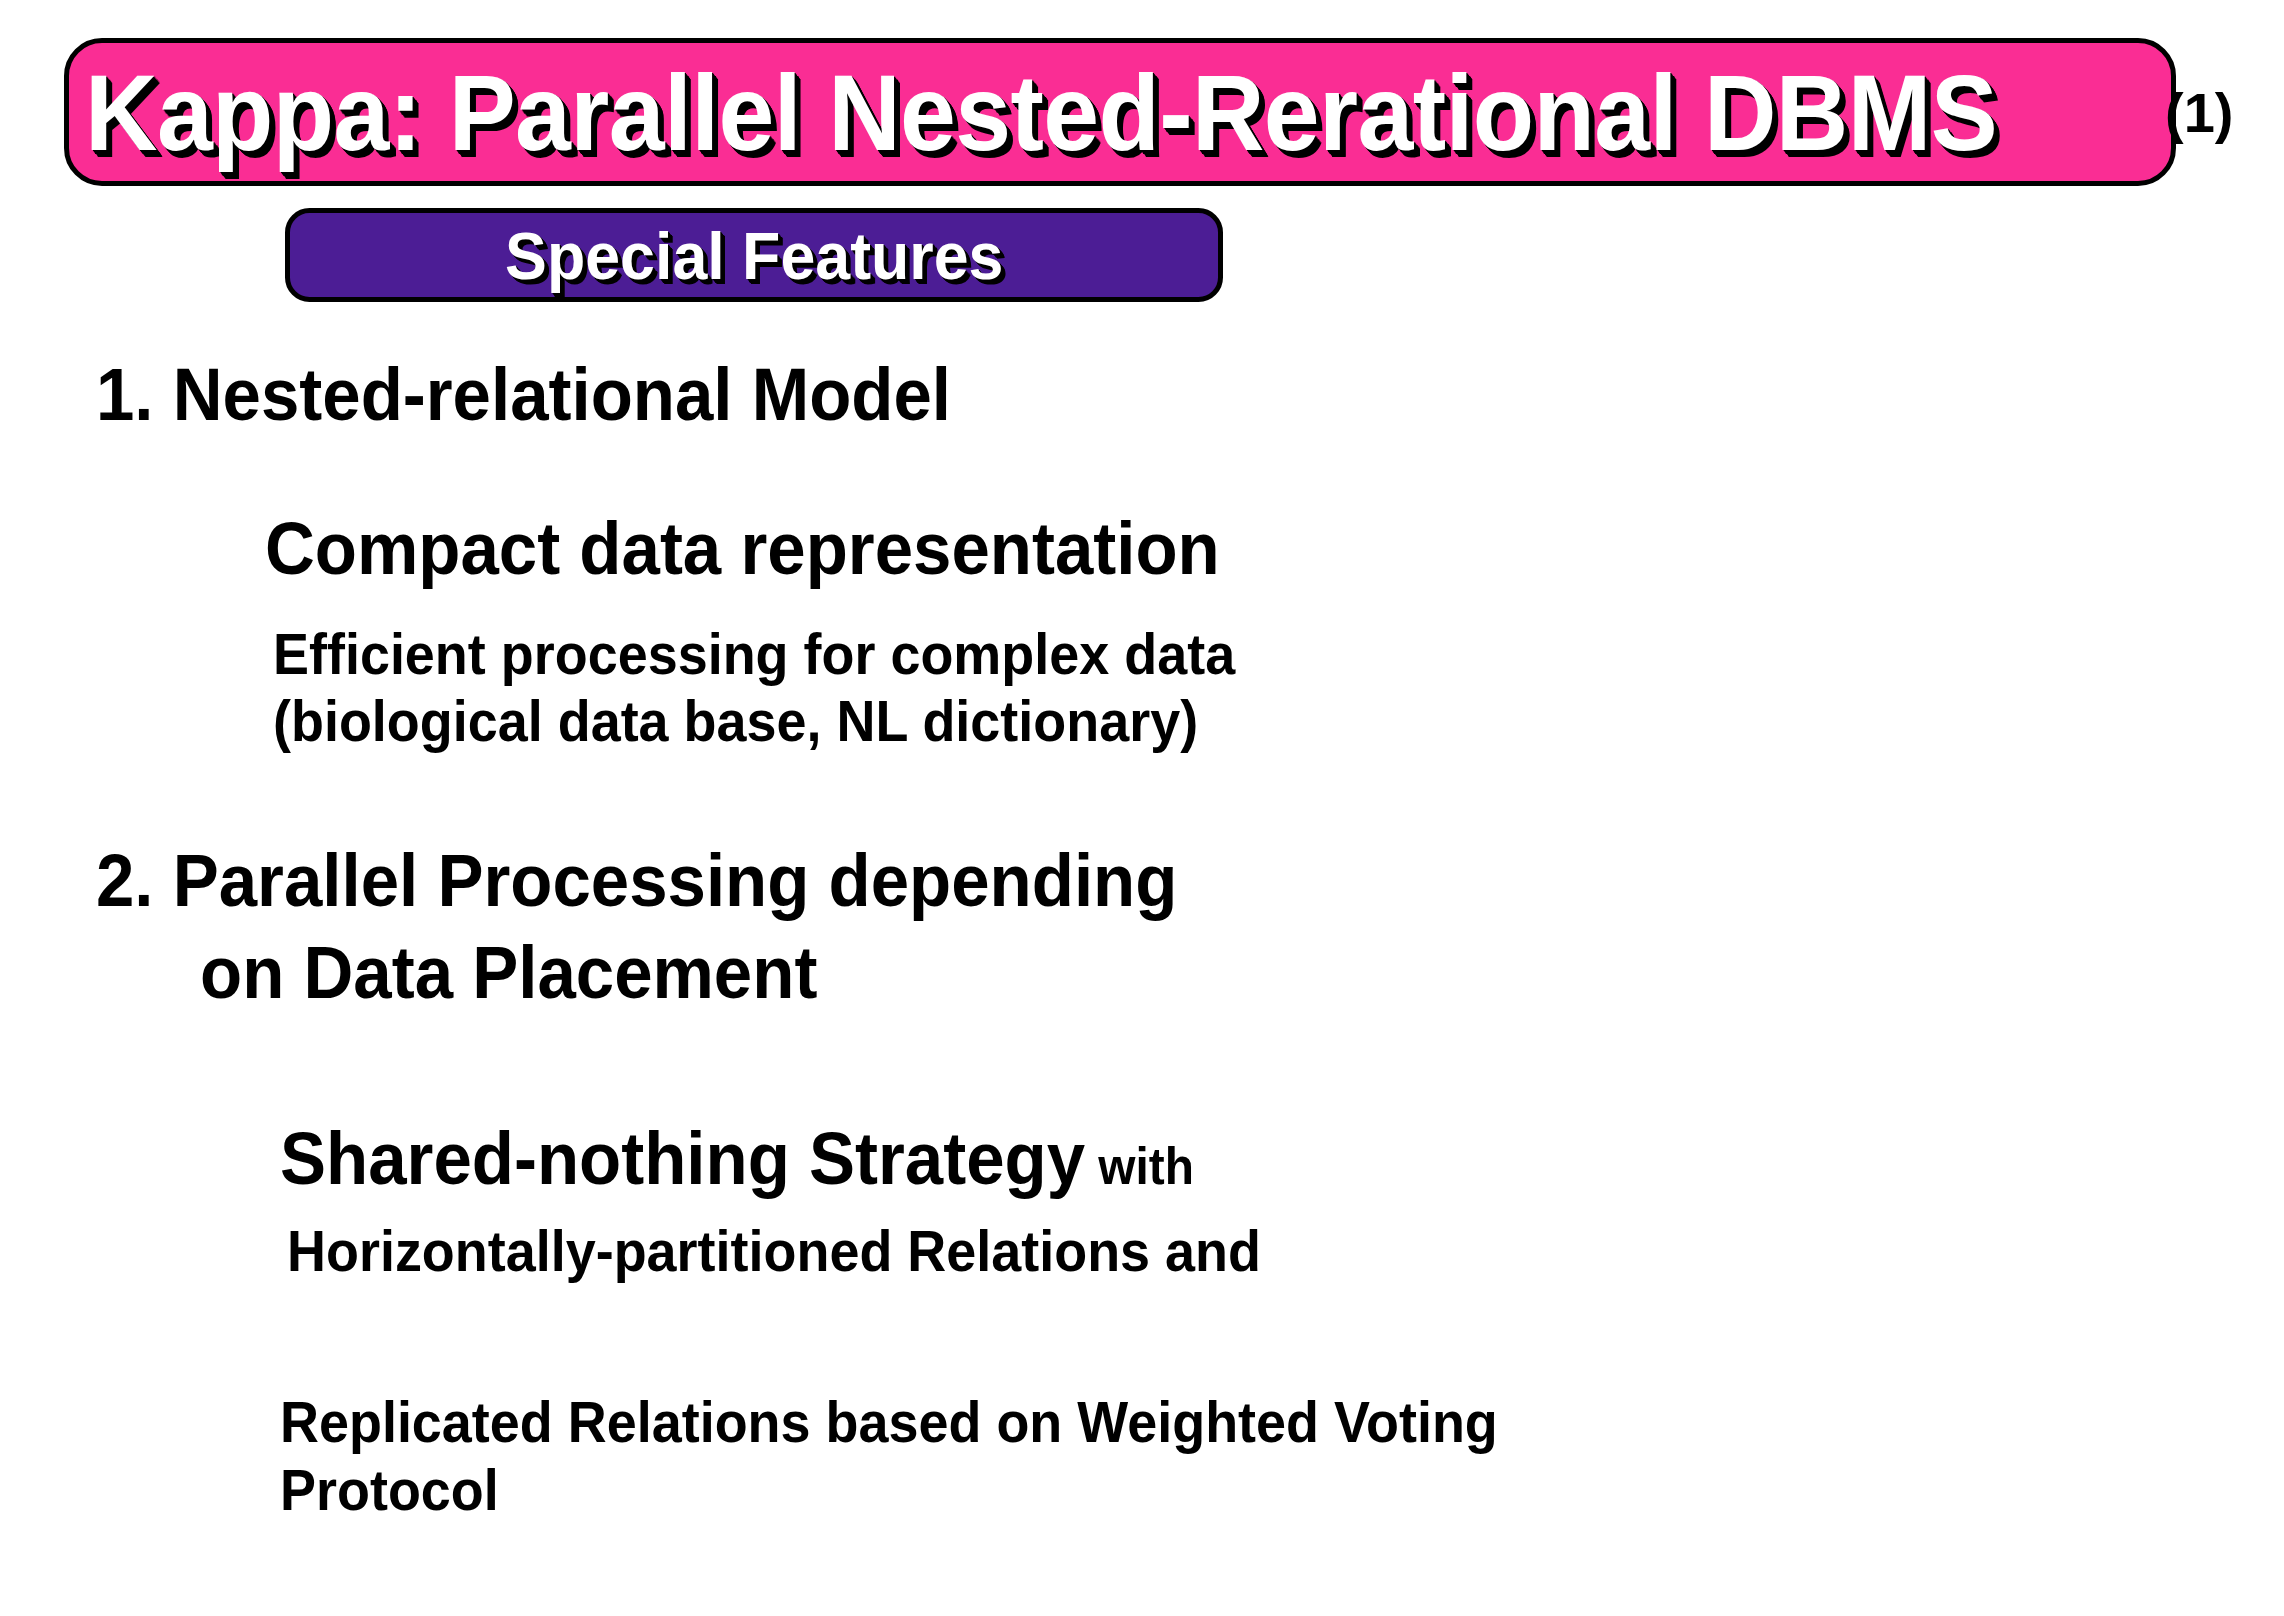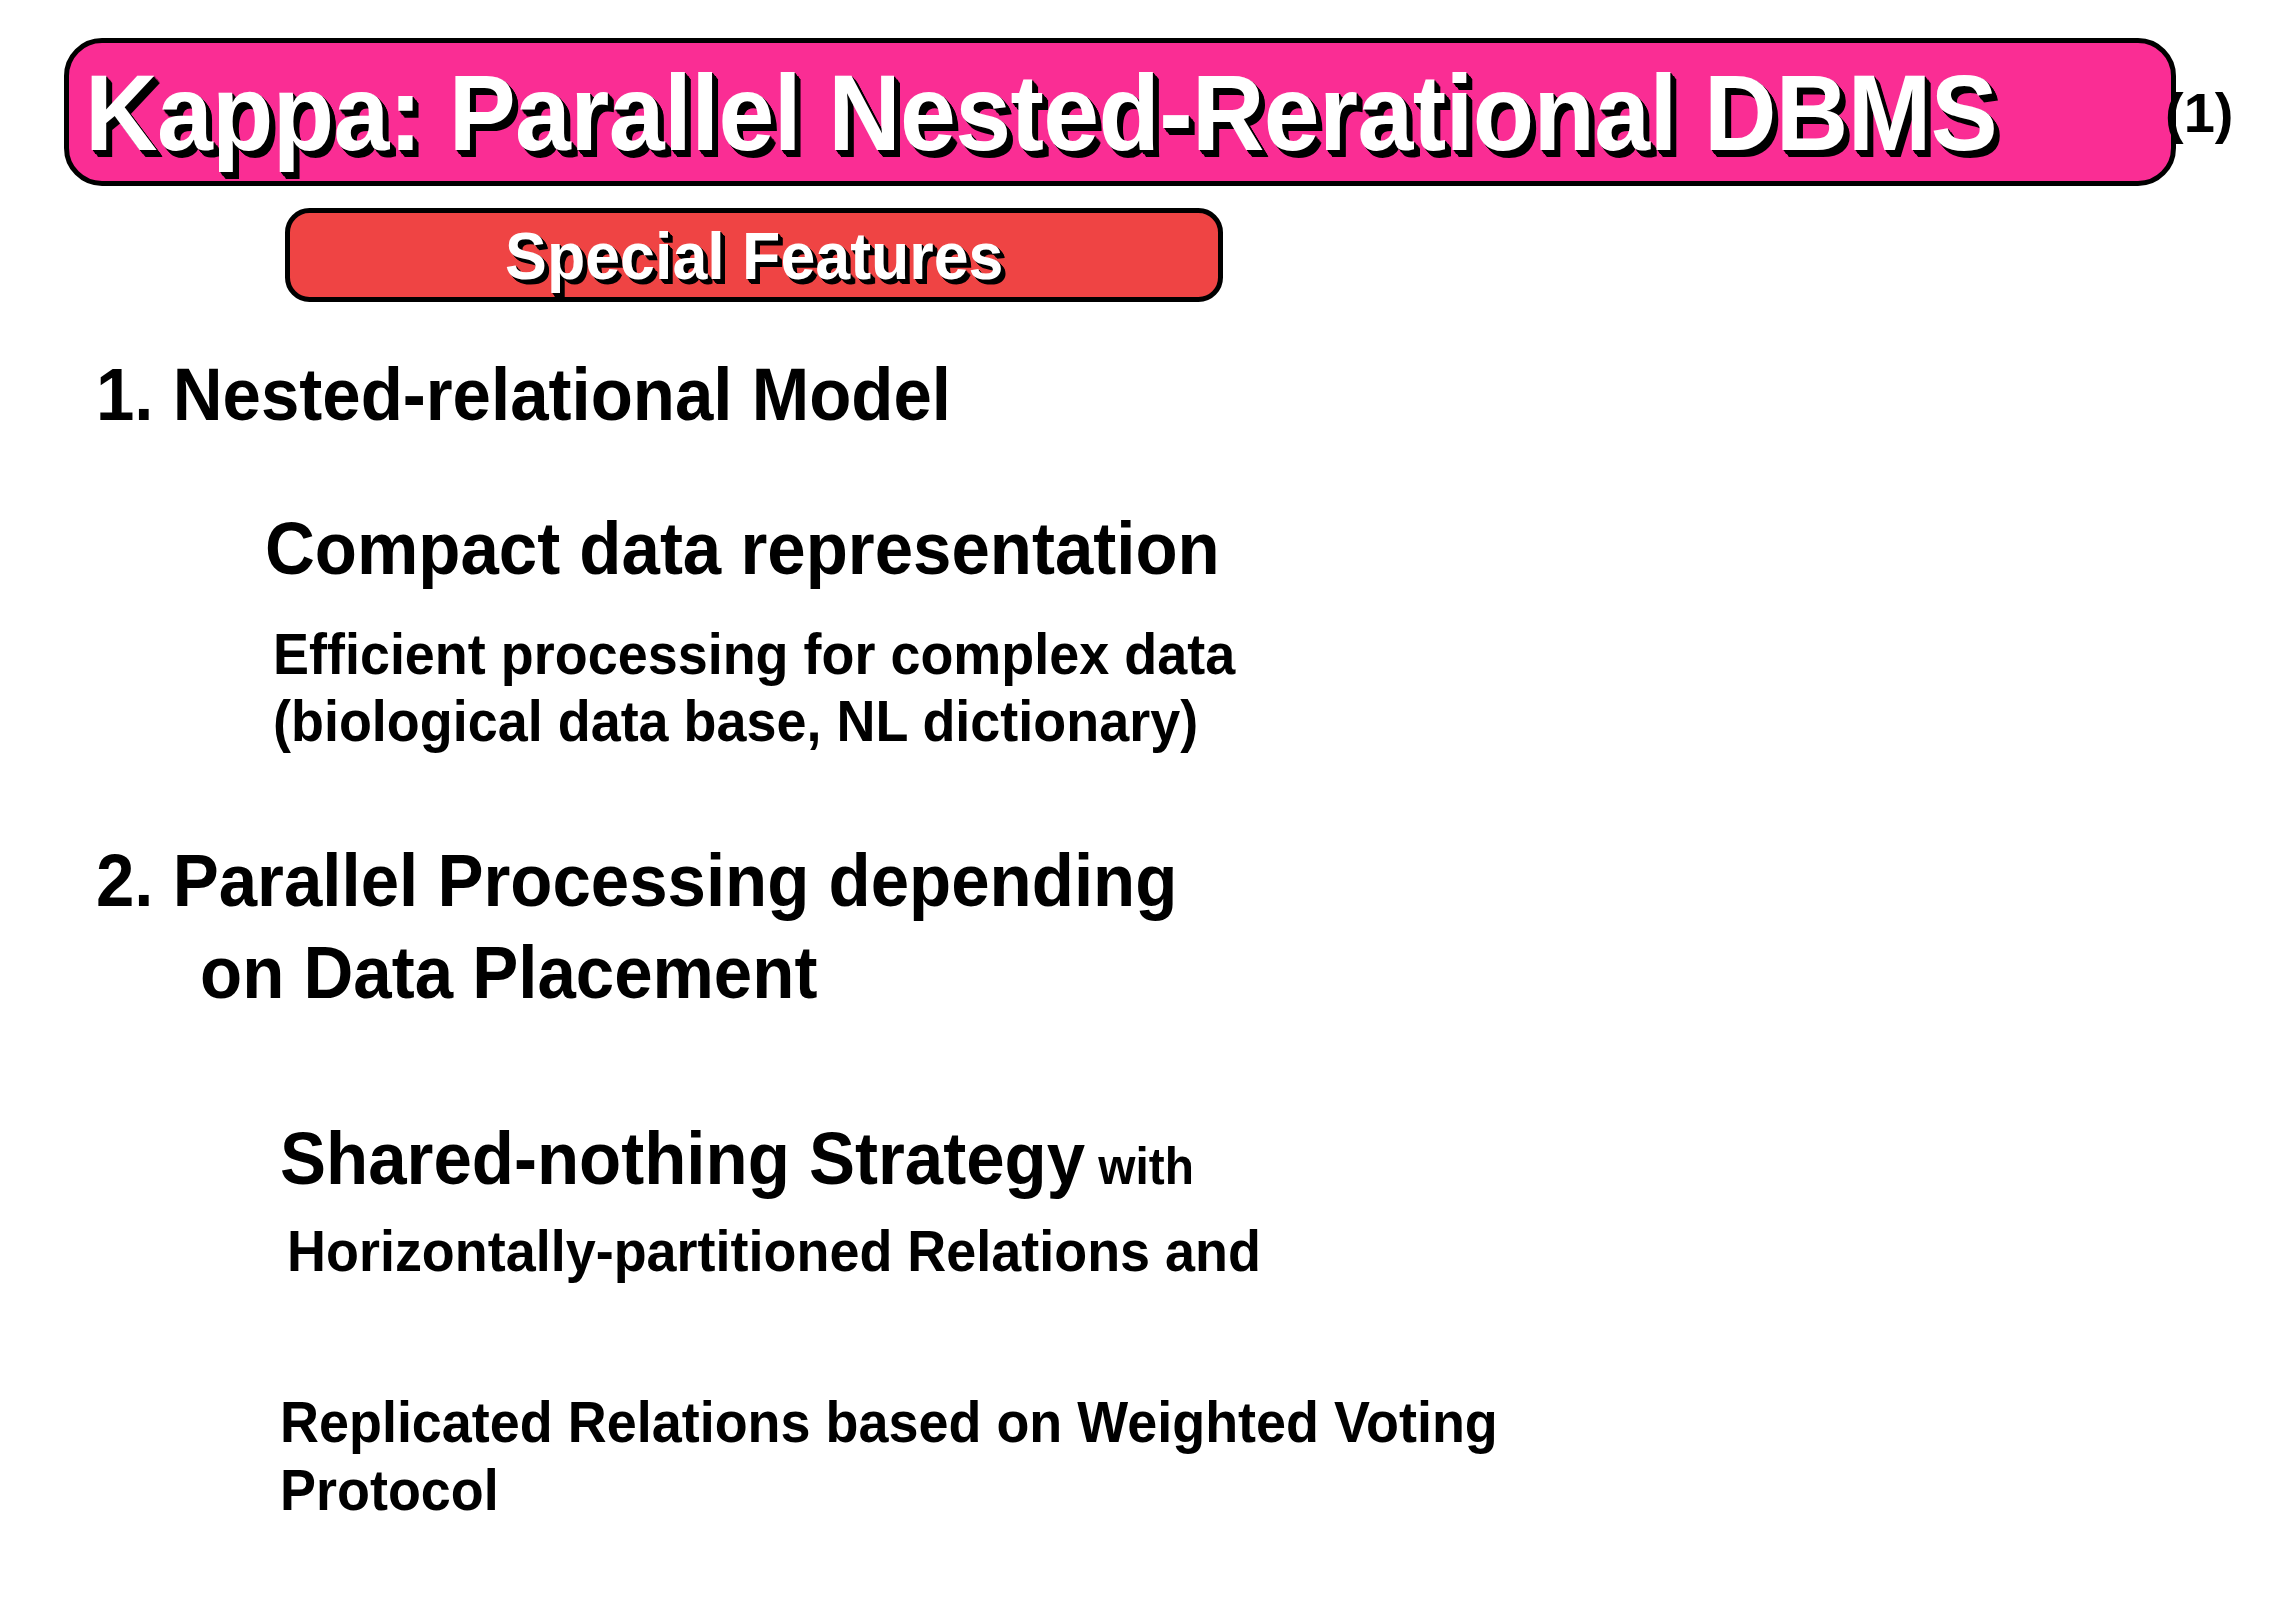--- a/index.html
+++ b/index.html
@@ -79,21 +79,21 @@
   }
 
   
   .subtitle-box {
     position: absolute;
     left: 285px;
     top: 208px;
     width: 938px;
     height: 94px;
     box-sizing: border-box;
-    background: #ef4444;
+    background: #4c1d95;
     border: 5px solid #000000;
     border-radius: 24.5px;
     display: flex;
     align-items: center;
     justify-content: center;
   }
   .subtitle-text {
     font-size: 66px;
     font-weight: bold;
     font-stretch: condensed;

